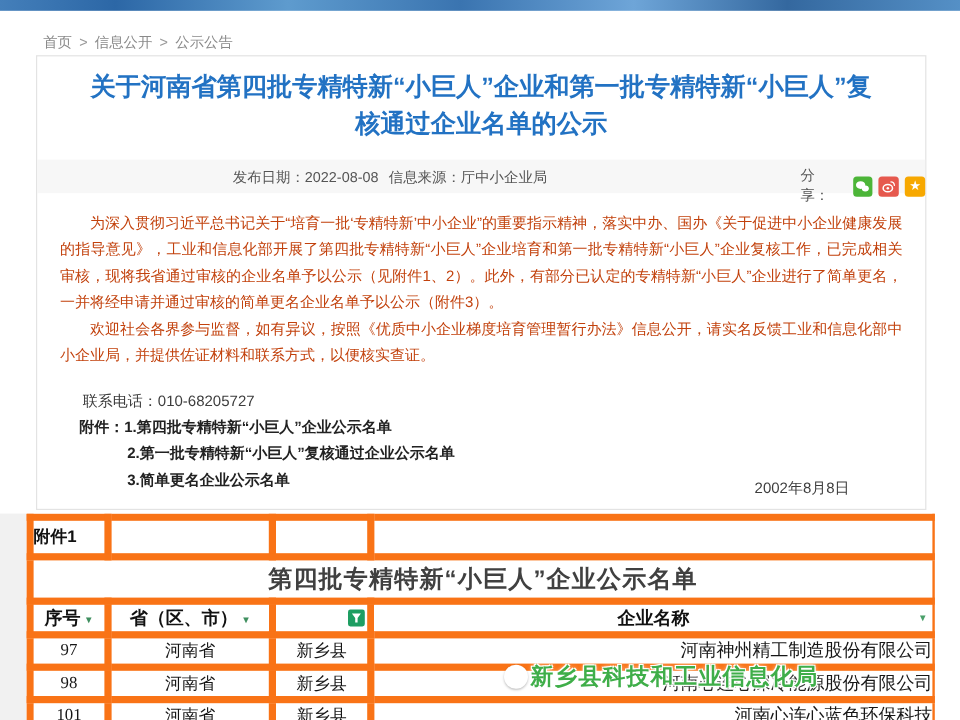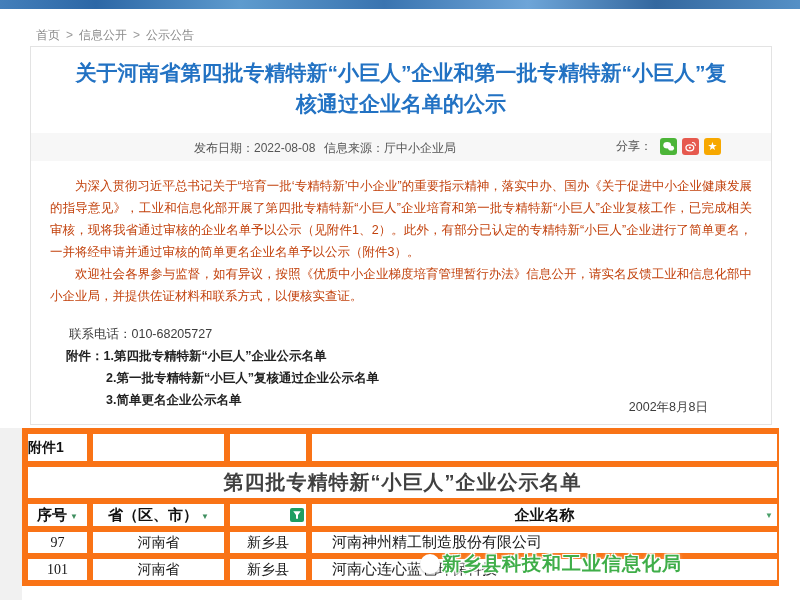--- a/index.html
+++ b/index.html
@@ -29,21 +29,21 @@
     position:absolute;top:10px;left:38px;right:38px;
     text-align:center;font-size:21px;line-height:31px;font-weight:bold;color:#2272c3;
   }
   .meta-bar{
     position:absolute;top:86px;left:0;right:0;height:28px;background:#f7f7f7;
     font-size:12px;color:#555;
   }
   .meta-item{position:absolute;top:7px;white-space:nowrap;}
   .meta-date{left:163px;}
   .meta-source{left:293px;}
-  .share-group{position:absolute;top:5px;left:585px;display:flex;align-items:center;}
+  .share-group{position:absolute;top:5px;left:636px;display:flex;align-items:center;}
   .share-label{font-size:12px;color:#555;margin-right:3px;}
   .share-icon{
     width:17px;height:17px;border-radius:3px;margin-left:5px;
     display:flex;align-items:center;justify-content:center;cursor:pointer;
   }
   .share-icon svg{display:block;}
   .share-star{color:#fff;font-size:11px;line-height:17px;}
   .para{
     position:absolute;left:13px;right:13px;
     font-size:12.5px;line-height:22px;color:#c2410c;
@@ -86,21 +86,21 @@
   .corner-label{
     font-family:"Liberation Sans","DejaVu Sans",sans-serif;
     font-weight:600;font-size:14px;color:#111;padding-left:8px;
   }
   .title-row td{
     height:31px;text-align:center;font-weight:bold;font-size:20px;color:#404040;
     font-family:"Liberation Sans","DejaVu Sans",sans-serif;letter-spacing:1px;
   }
   .head-row td{height:22px;font-weight:bold;font-size:15px;color:#111;text-align:center;position:relative;margin-top:22px;}
   .data-row td{height:21px;font-size:14px;color:#161616;text-align:center;}
-  .data-row td.company{font-size:15px;text-align:left;padding-left:20px;}
+  .data-row td.company{font-size:15px;text-align:right;padding-left:20px;}
   .drop-arrow{
     display:inline-block;font-size:8px;color:#3f8f5f;vertical-align:middle;
     margin-left:3px;cursor:pointer;
   }
   .head-arrow-right{
     position:absolute;right:4px;top:50%;transform:translateY(-50%);
     font-size:8px;color:#4aa06a;cursor:pointer;
   }
   .filter-btn{
     position:absolute;right:2px;top:50%;transform:translateY(-50%);
@@ -201,20 +201,26 @@
       </td>
       <td class="ylw"><span>企业名称</span><span class="head-arrow-right">▼</span></td>
     </tr>
     <tr class="data-row">
       <td>97</td>
       <td>河南省</td>
       <td>新乡县</td>
       <td class="ylw company">河南神州精工制造股份有限公司</td>
     </tr>
     <tr class="data-row">
+      <td>98</td>
+      <td>河南省</td>
+      <td>新乡县</td>
+      <td class="ylw company">河南心连心深冷能源股份有限公司</td>
+    </tr>
+    <tr class="data-row">
       <td>101</td>
       <td>河南省</td>
       <td>新乡县</td>
       <td class="ylw company">河南心连心蓝色环保科技</td>
     </tr>
   </tbody>
     </table>
 </div>
 
 <div class="watermark">

